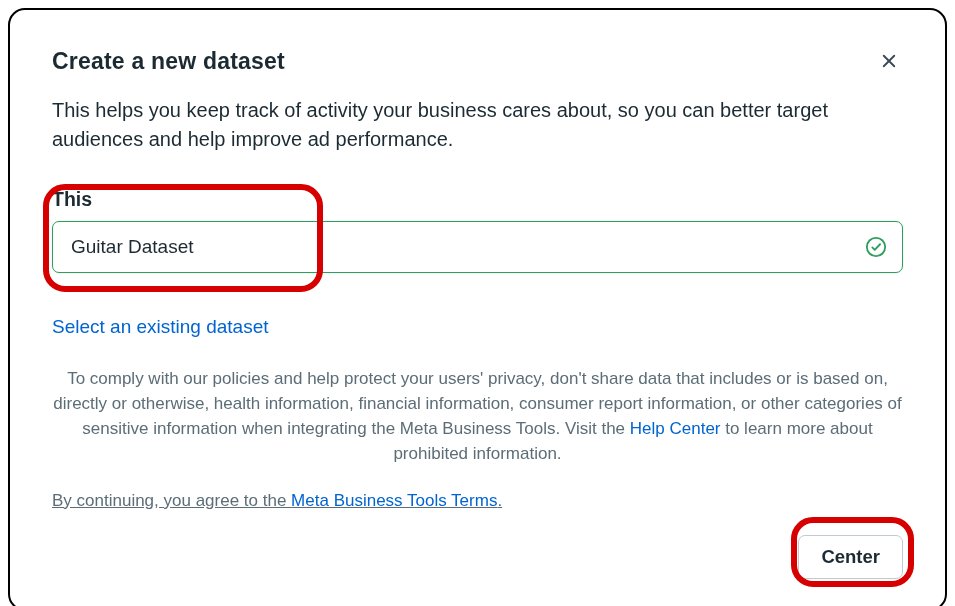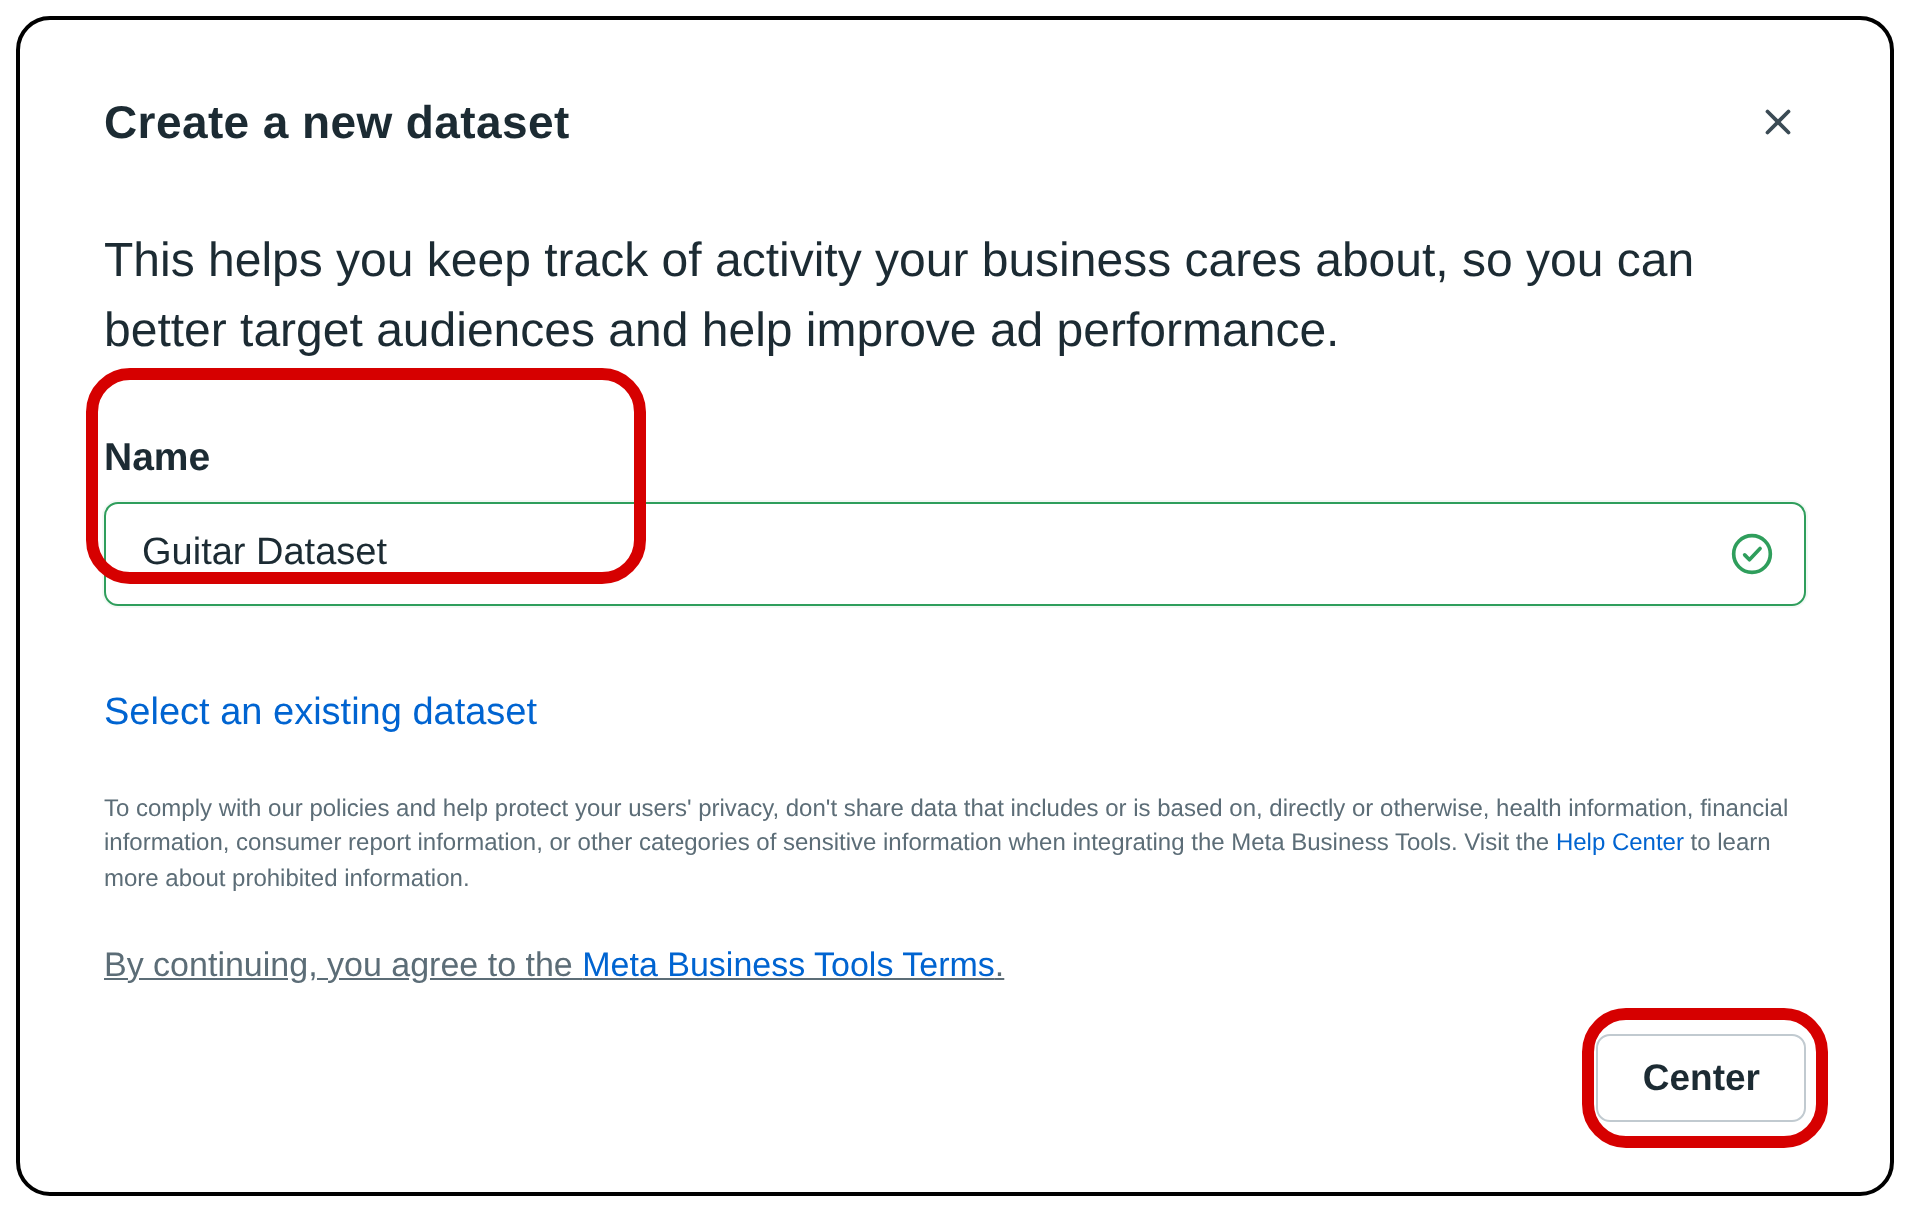--- a/index.html
+++ b/index.html
@@ -3,28 +3,28 @@
   <meta charset="utf-8">
   <style>
     * { box-sizing: border-box; margin: 0; padding: 0; }
     :root { --border-gray: #cfd7d9; --text-heading: #1c2b33; --text-body: #1c2b33; --muted: #5c6d77; --link: #0064d1; --input-green: #2f9e5c; --btn-primary: #0064d1; }
     body { font-family: -apple-system, BlinkMacSystemFont, "Segoe UI", Helvetica, Arial, sans-serif; background: #fff; width: 955px; height: 606px; position: relative; overflow: hidden; }
     .modal { position: absolute; left: 8px; top: 8px; width: 939px; min-height: 590px; border: 2px solid #000; border-radius: 17px; background: #fff; padding: 38px 42px 30px 42px; }
     .header-row { display: flex; align-items: flex-start; justify-content: space-between; }
     .title { font-size: 23px; font-weight: 700; color: #1c2b33; letter-spacing: .2px; }
     .close { width: 28px; height: 28px; display: flex; align-items: center; justify-content: center; color: #3b4b55; cursor: pointer; background: transparent; border: none; }
     .close svg { width: 18px; height: 18px; }
-    .subtitle { margin-top: 38px; font-size: 24px; line-height: 1.45; color: #1c2b33; max-width: 840px; }
+    .subtitle { margin-top: 20px; font-size: 20px; line-height: 1.45; color: #1c2b33; max-width: 840px; }
     .field-label { margin-top: 34px; font-size: 19.5px; font-weight: 700; color: #1c2b33; }
     .input-wrap { position: relative; margin-top: 10px; }
     .name-input { width: 100%; height: 52px; border: 1.6px solid var(--input-green); border-radius: 7px; padding: 0 52px 0 18px; font-size: 19px; color: #1c2b33; outline: none; box-shadow: 0 0 0 1px rgba(47,158,92,.06); }
     .valid-icon { position: absolute; right: 16px; top: 50%; transform: translateY(-50%); color: var(--input-green); display: flex; align-items: center; justify-content: center; }
     .valid-icon svg { width: 22px; height: 22px; }
     .link { color: var(--link); font-size: 19px; text-decoration: none; display: inline-block; margin-top: 43px; }
-    .policy { margin-top: 28px; font-size: 12px; line-height: 1.48; color: var(--muted); }
+    .policy { margin-top: 28px; font-size: 17px; line-height: 1.48; color: var(--muted); text-align: center; }
     .policy a,.continuing a { color: var(--link); text-decoration: none; }
     .continuing { margin-top: 24px; font-size: 17px; color: var(--muted); text-decoration: underline; }
     .footer { display: flex; justify-content: flex-end; gap: 16px; margin-top: 24px; }
     .btn { height: 44px; padding: 0 22px; border-radius: 7px; font-size: 18.5px; font-weight: 600; cursor: pointer; border: 1.5px solid transparent; }
     .btn-secondary { background: #fff; border-color: #c1cad0; color: #1c2b33; }
     .btn-primary { background: var(--btn-primary); color: #fff; border-color: var(--btn-primary); padding: 0 26px; }
 
     
     .highlight { position:absolute; border: 6px solid #d60000; border-radius: 22px; pointer-events:none; }
     .hl-name { left: 33px; top: 174px; width: 280px; height: 108px; }
@@ -42,21 +42,21 @@
         <svg viewBox="0 0 24 24" fill="none" stroke="currentColor" stroke-width="2.5" stroke-linecap="round">
             <line x1="5" y1="5" x2="19" y2="19"></line>
             <line x1="19" y1="5" x2="5" y2="19"></line>
           </svg>
       </span>
     </button>
   </div>
 
   <p class="subtitle">This helps you keep track of activity your business cares about, so you can better target audiences and help improve ad performance.</p>
 
-  <div class="field-label">Name</div>
+  <div class="field-label">This</div>
 
   <div class="input-wrap">
     <input type="text" class="name-input" value="Guitar Dataset" style="">
     <span class="valid-icon">
       <svg viewBox="0 0 24 24" fill="none" stroke="currentColor" stroke-width="2">
           <circle cx="12" cy="12" r="10"></circle>
           <path d="M8 12.5l2.6 2.6L16.4 9" stroke-linecap="round" stroke-linejoin="round"></path>
         </svg>
     </span>
   </div>

